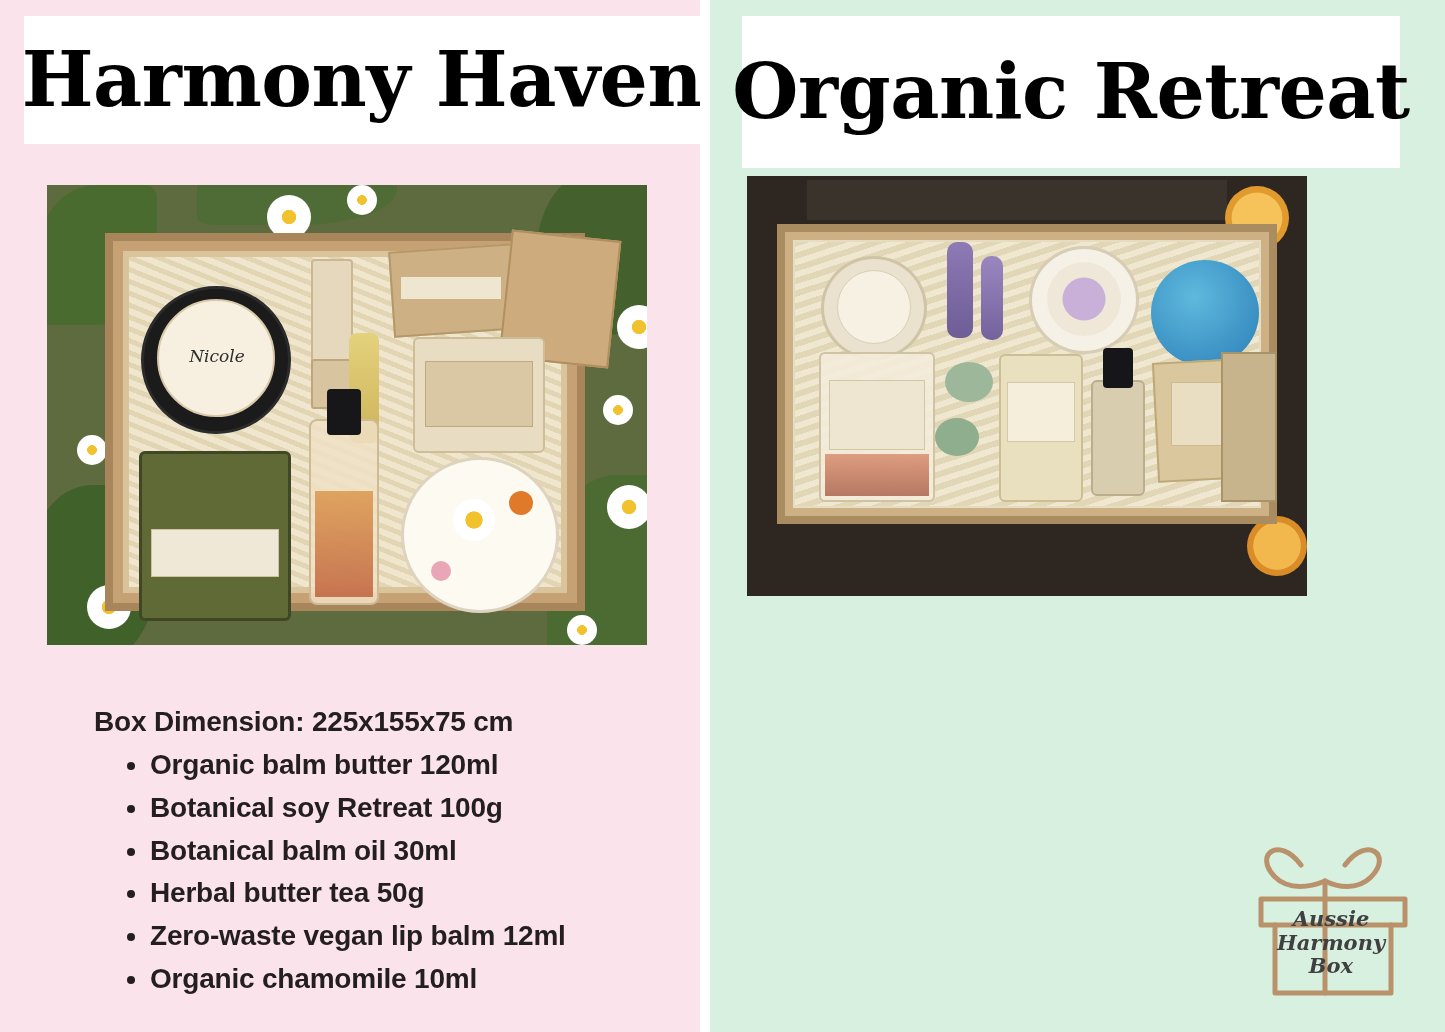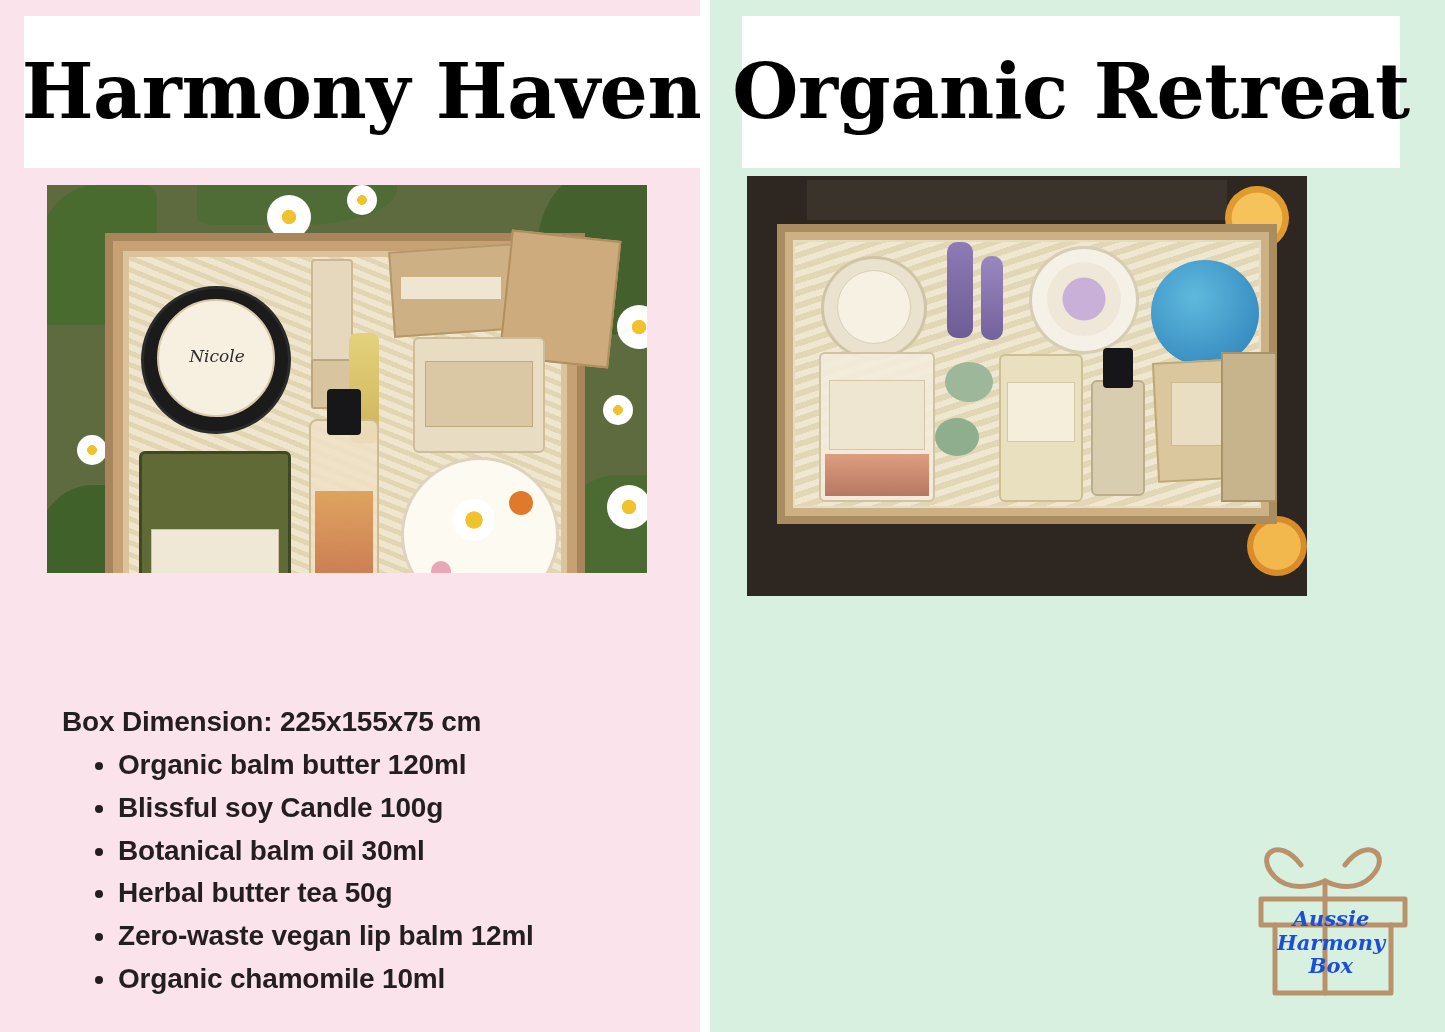--- a/index.html
+++ b/index.html
@@ -44,21 +44,21 @@
     position: absolute;
     background: #ffffff;
     display: flex;
     align-items: center;
     justify-content: center;
   }
   .title-bar-left {
     left: 24px;
     top: 16px;
     width: 676px;
-    height: 152px;
+    height: 128px;
   }
   .title-bar-right {
     left: 32px;
     top: 16px;
     width: 658px;
     height: 152px;
   }
   .title-text {
     font-family: "DejaVu Serif", serif;
     font-weight: bold;
@@ -73,35 +73,36 @@
   
   .photo {
     position: absolute;
     overflow: hidden;
     background: #7b6a57;
   }
   .photo-left {
     left: 47px;
     top: 185px;
     width: 600px;
-    height: 388px;
+    height: 460px;
   }
   .photo-right {
     left: 772px;
     top: 176px;
     width: 560px;
     height: 420px;
     left: 37px;
   }
   .ph-img { position: absolute; inset: 0; }
 
   
   .spec-block {
     position: absolute;
     color: #231f20;
+    margin-left: 32px;
   }
   .spec-left { left: 62px; top: 706px; width: 620px; }
 
   .dim-line {
     font-size: 28px;
     font-weight: bold;
     margin: 0 0 6px 0;
     color: #231f20;
     letter-spacing: -0.2px;
   }
@@ -128,21 +129,21 @@
   }
   .logo svg { display: block; }
   .logo-text {
     position: absolute;
     left: 0; right: 0;
     top: 82px;
     text-align: center;
     font-family: "DejaVu Serif", serif;
     font-style: italic;
     font-weight: bold;
-    color: #1d4ed8;
+    color: #404040;
     font-size: 21px;
     line-height: 1.12;
     pointer-events: none;
   }
   .straw { position: absolute; background: #efe3cc; }
   .round { border-radius: 50%; }
 
   
   .lp-bg { position:absolute; inset:0; background:#5e6b3e; }
   .lp-leaf { position:absolute; background:#4e6b34; border-radius:50% 10% 50% 10%; }
@@ -224,21 +225,21 @@
           <div class="round" style="position:absolute;left:396px;top:250px;width:24px;height:24px;background:#e07a2a;"></div>
           <div class="round" style="position:absolute;left:318px;top:320px;width:20px;height:20px;background:#e8a6b6;"></div>
         </div>
       </div>
     </div>
 
     <div class="spec-block spec-left">
       <p class="dim-line">Box Dimension: 225x155x75 cm</p>
       <ul class="item-list">
         <li>Organic balm butter 120ml</li>
-        <li>Blissful soy Candle 100g</li>
+        <li>Botanical soy Retreat 100g</li>
         <li>Botanical balm oil 30ml</li>
         <li>Herbal butter tea 50g</li>
         <li>Zero-waste vegan lip balm 12ml</li>
         <li>Organic chamomile 10ml</li>
       </ul>
     </div>
   </div>
 
   <div class="panel-gap"></div>
 

